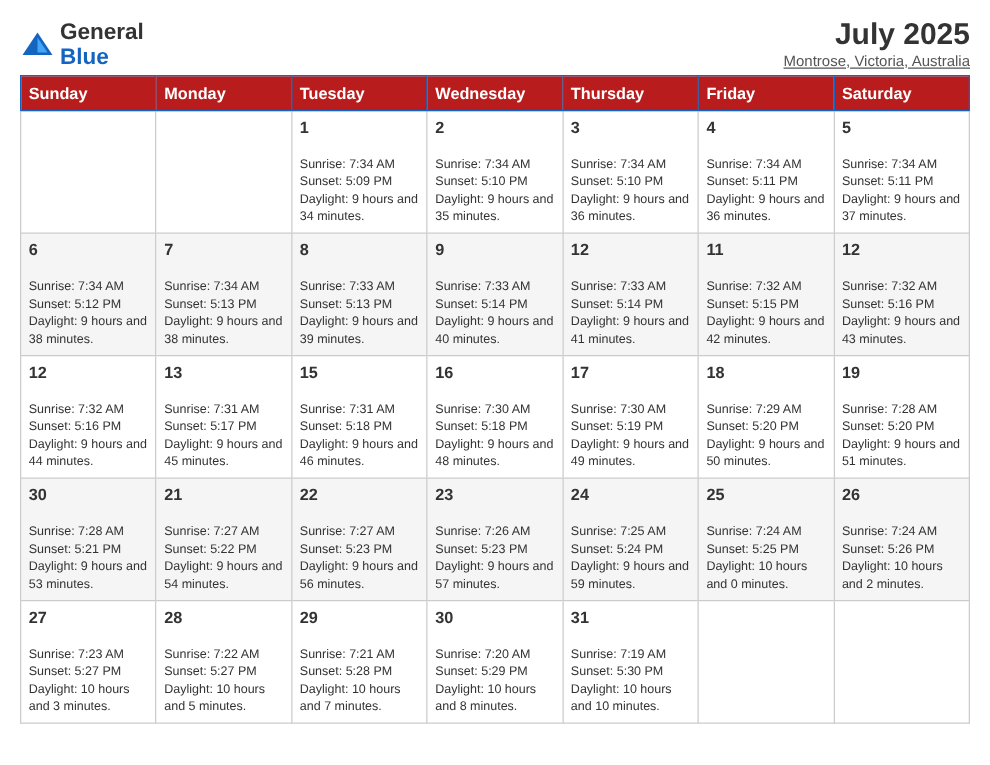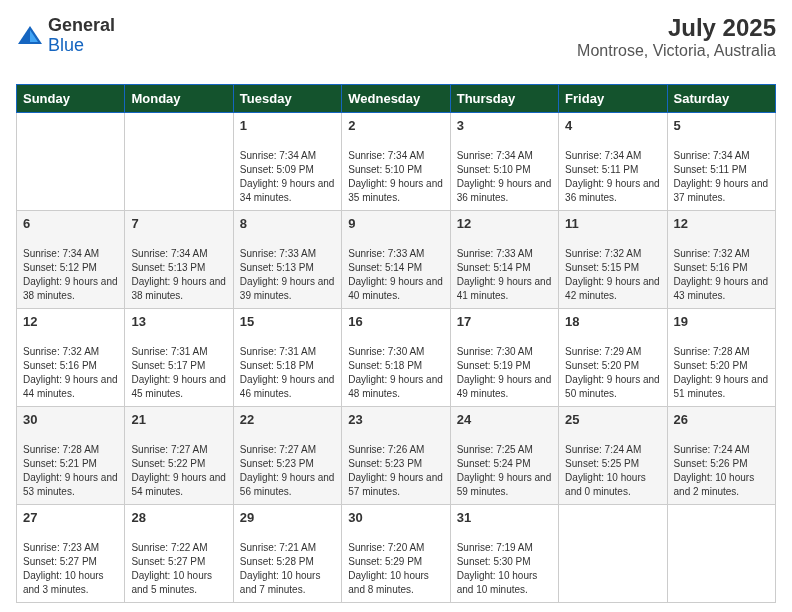--- a/index.html
+++ b/index.html
@@ -7,21 +7,21 @@
       font-family: Arial, sans-serif;
       background: #fff;
       width: 792px;
       min-height: 612px;
       padding: 16px;
     }
     .header {
       display: flex;
       justify-content: space-between;
       align-items: flex-start;
-      margin-bottom: 24px;
+      margin-bottom: 4px;
     }
     .logo {
       display: flex;
       align-items: center;
       gap: 4px;
     }
     .logo-text {
       display: flex;
       flex-direction: column;
       line-height: 1.1;
@@ -33,31 +33,32 @@
     .title-block {
       text-align: right;
     }
     .month-year {
       font-size: 24px;
       font-weight: bold;
       color: #333;
       line-height: 1;
     }
     .location {
-      font-size: 16px;
+      font-size: 12px;
       color: #555;
       margin-top: 2px;
+      text-decoration: underline;
     }
     .calendar {
       width: 100%;
       border-collapse: collapse;
       border: 1px solid #ccc;
     }
     .calendar th {
-      background-color: #14532d;
+      background-color: #b91c1c;
       color: #fff;
       font-size: 13px;
       font-weight: bold;
       padding: 6px 6px;
       text-align: left;
       border: 1px solid #1565c0;
     }
     .calendar td {
       vertical-align: top;
       padding: 5px 6px;
@@ -92,21 +93,21 @@
 <body>
 
 <div class="header">
   <div class="logo">
     <svg class="logo-icon" viewBox="0 0 28 28" xmlns="http://www.w3.org/2000/svg">
       <polygon points="14,4 26,22 2,22" fill="#1565c0"></polygon>
       <polygon points="14,8 22,20 14,20" fill="#42a5f5"></polygon>
     </svg>
     <div class="logo-text">
       <span style="font-size:18px;font-weight:bold;color:#333;">General</span>
-      <span style="font-size:18px;font-weight:normal;color:#1565c0;">Blue</span>
+      <span style="font-size:18px;font-weight:bold;color:#1565c0;">Blue</span>
     </div>
   </div>
   <div class="title-block">
     <div class="month-year">July 2025</div>
     <div class="location">Montrose, Victoria, Australia</div>
   </div>
 </div>
 
 <table class="calendar">
   <thead>

